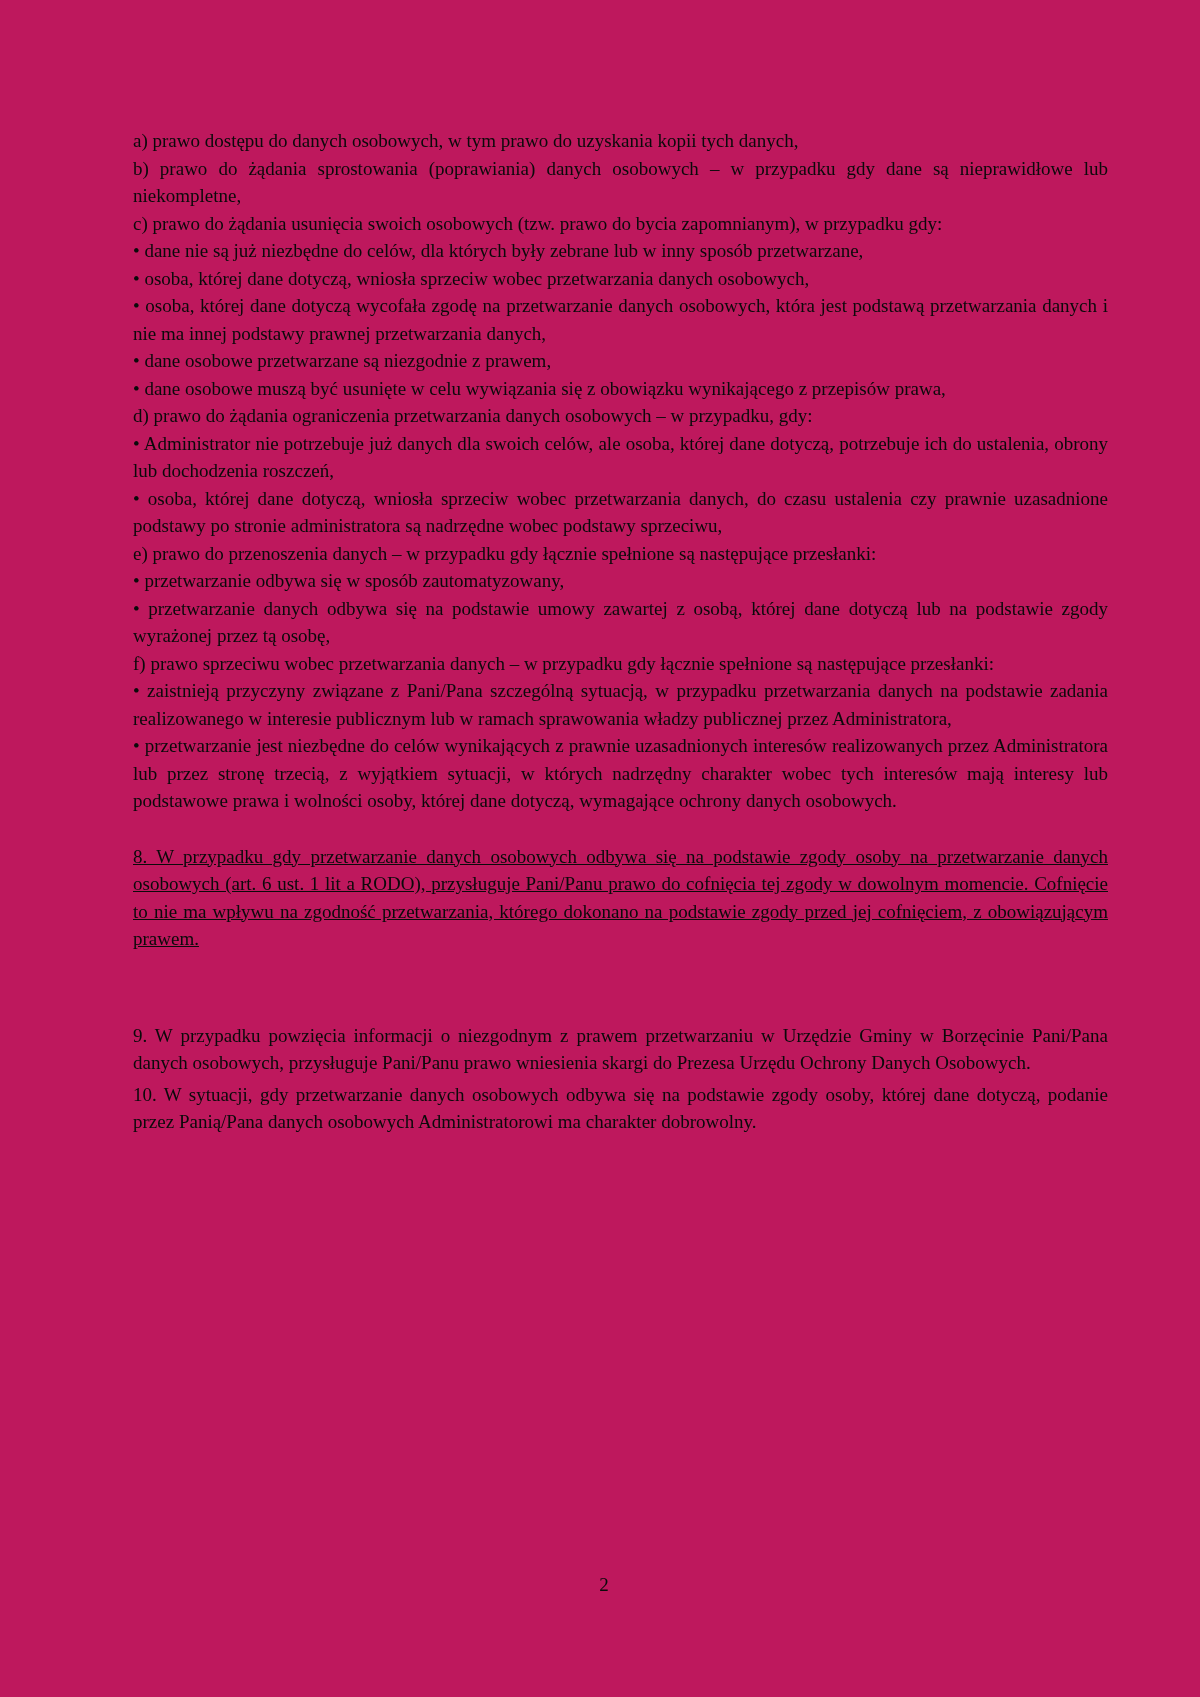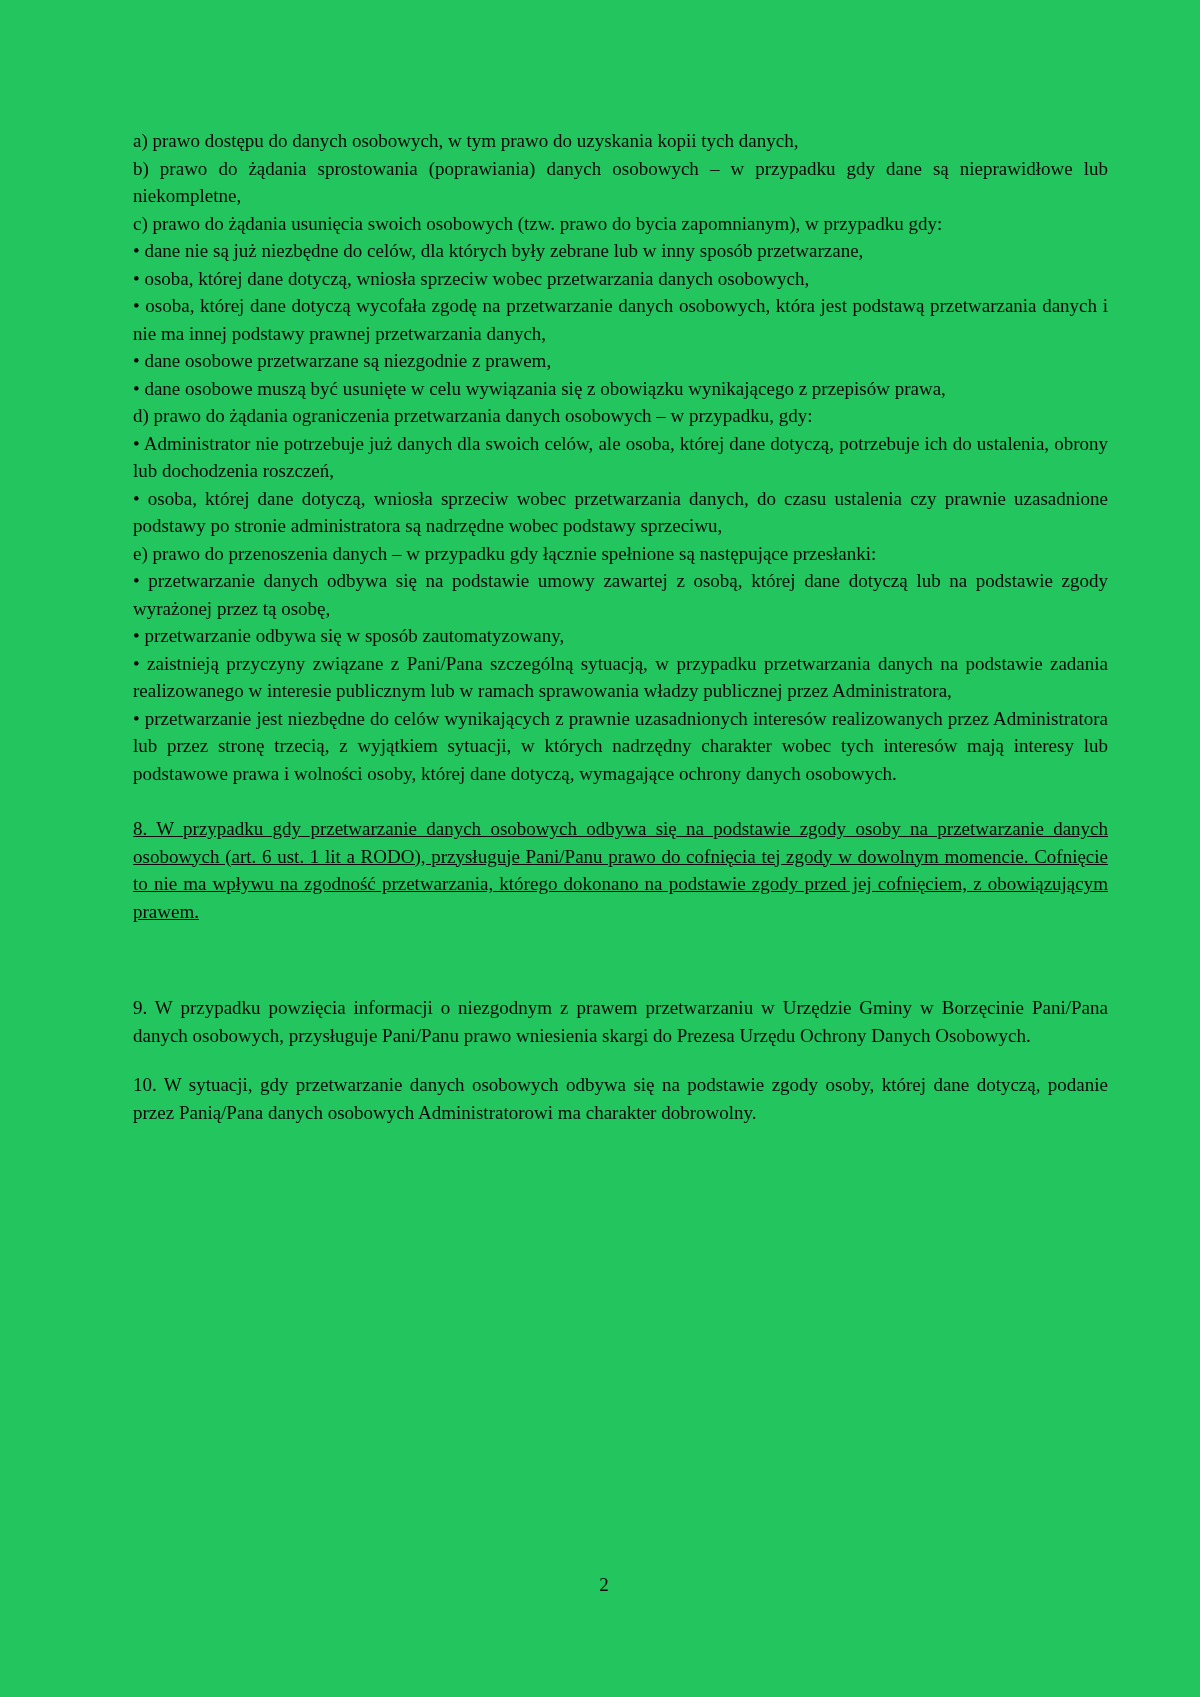--- a/index.html
+++ b/index.html
@@ -4,36 +4,36 @@
 <style>
   html, body {
     margin: 0;
     padding: 0;
     background: #ffffff;
   }
   .page {
     position: relative;
     width: 1200px;
     height: 1697px;
-    background: #22c55e;
+    background: #be185d;
     color: #0a0a0a;
     font-family: "Liberation Serif", "DejaVu Serif", serif;
     font-size: 19px;
     line-height: 27.5px;
     box-sizing: border-box;
     padding: 127px 92px 0 133px;
     overflow: hidden;
   }
   .content p.para {
     margin: 0;
     text-align: justify;
   }
   .content p.gap-small  { margin-top: 28px; text-decoration: underline; }
   .content p.gap-large  { margin-top: 69px; }
-  .content p.gap-medium { margin-top: 22px; }
+  .content p.gap-medium { margin-top: 4px; }
   .bullet {
     display: inline;
   }
   .footer {
     position: absolute;
     top: 1571px;
     left: 133px;
     width: 942px;
     text-align: center;
   }
@@ -48,22 +48,23 @@
       <p class="para">c) prawo do żądania usunięcia swoich osobowych (tzw. prawo do bycia zapomnianym), w przypadku gdy:</p>
       <p class="para"><span class="bullet">• </span>dane nie są już niezbędne do celów, dla których były zebrane lub w inny sposób przetwarzane,</p>
       <p class="para"><span class="bullet">• </span>osoba, której dane dotyczą, wniosła sprzeciw wobec przetwarzania danych osobowych,</p>
       <p class="para"><span class="bullet">• </span>osoba, której dane dotyczą wycofała zgodę na przetwarzanie danych osobowych, która jest podstawą przetwarzania danych i nie ma innej podstawy prawnej przetwarzania danych,</p>
       <p class="para"><span class="bullet">• </span>dane osobowe przetwarzane są niezgodnie z prawem,</p>
       <p class="para"><span class="bullet">• </span>dane osobowe muszą być usunięte w celu wywiązania się z obowiązku wynikającego z przepisów prawa,</p>
       <p class="para">d) prawo do żądania ograniczenia przetwarzania danych osobowych – w przypadku, gdy:</p>
       <p class="para"><span class="bullet">• </span>Administrator nie potrzebuje już danych dla swoich celów, ale osoba, której dane dotyczą, potrzebuje ich do ustalenia, obrony lub dochodzenia roszczeń,</p>
       <p class="para"><span class="bullet">• </span>osoba, której dane dotyczą, wniosła sprzeciw wobec przetwarzania danych, do czasu ustalenia czy prawnie uzasadnione podstawy po stronie administratora są nadrzędne wobec podstawy sprzeciwu,</p>
       <p class="para">e) prawo do przenoszenia danych – w przypadku gdy łącznie spełnione są następujące przesłanki:</p>
+      <p class="para"><span class="bullet">• </span>przetwarzanie odbywa się w sposób zautomatyzowany,</p>
       <p class="para"><span class="bullet">• </span>przetwarzanie danych odbywa się na podstawie umowy zawartej z osobą, której dane dotyczą lub na podstawie zgody wyrażonej przez tą osobę,</p>
-      <p class="para"><span class="bullet">• </span>przetwarzanie odbywa się w sposób zautomatyzowany,</p>
+      <p class="para">f) prawo sprzeciwu wobec przetwarzania danych – w przypadku gdy łącznie spełnione są następujące przesłanki:</p>
       <p class="para"><span class="bullet">• </span>zaistnieją przyczyny związane z Pani/Pana szczególną sytuacją, w przypadku przetwarzania danych na podstawie zadania realizowanego w interesie publicznym lub w ramach sprawowania władzy publicznej przez Administratora,</p>
       <p class="para"><span class="bullet">• </span>przetwarzanie jest niezbędne do celów wynikających z prawnie uzasadnionych interesów realizowanych przez Administratora lub przez stronę trzecią, z wyjątkiem sytuacji, w których nadrzędny charakter wobec tych interesów mają interesy lub podstawowe prawa i wolności osoby, której dane dotyczą, wymagające ochrony danych osobowych.</p>
       <p class="para gap-small">8. W przypadku gdy przetwarzanie danych osobowych odbywa się na podstawie zgody osoby na przetwarzanie danych osobowych (art. 6 ust. 1 lit a RODO), przysługuje Pani/Panu prawo do cofnięcia tej zgody w dowolnym momencie. Cofnięcie to nie ma wpływu na zgodność przetwarzania, którego dokonano na podstawie zgody przed jej cofnięciem, z obowiązującym prawem.</p>
       <p class="para gap-large">9. W przypadku powzięcia informacji o niezgodnym z prawem przetwarzaniu w Urzędzie Gminy w Borzęcinie Pani/Pana danych osobowych, przysługuje Pani/Panu prawo wniesienia skargi do Prezesa Urzędu Ochrony Danych Osobowych.</p>
       <p class="para gap-medium">10. W sytuacji, gdy przetwarzanie danych osobowych odbywa się na podstawie zgody osoby, której dane dotyczą, podanie przez Panią/Pana danych osobowych Administratorowi ma charakter dobrowolny.</p>
     </div>
   <div class="footer">2</div>
 </div>
 
 </body></html>

